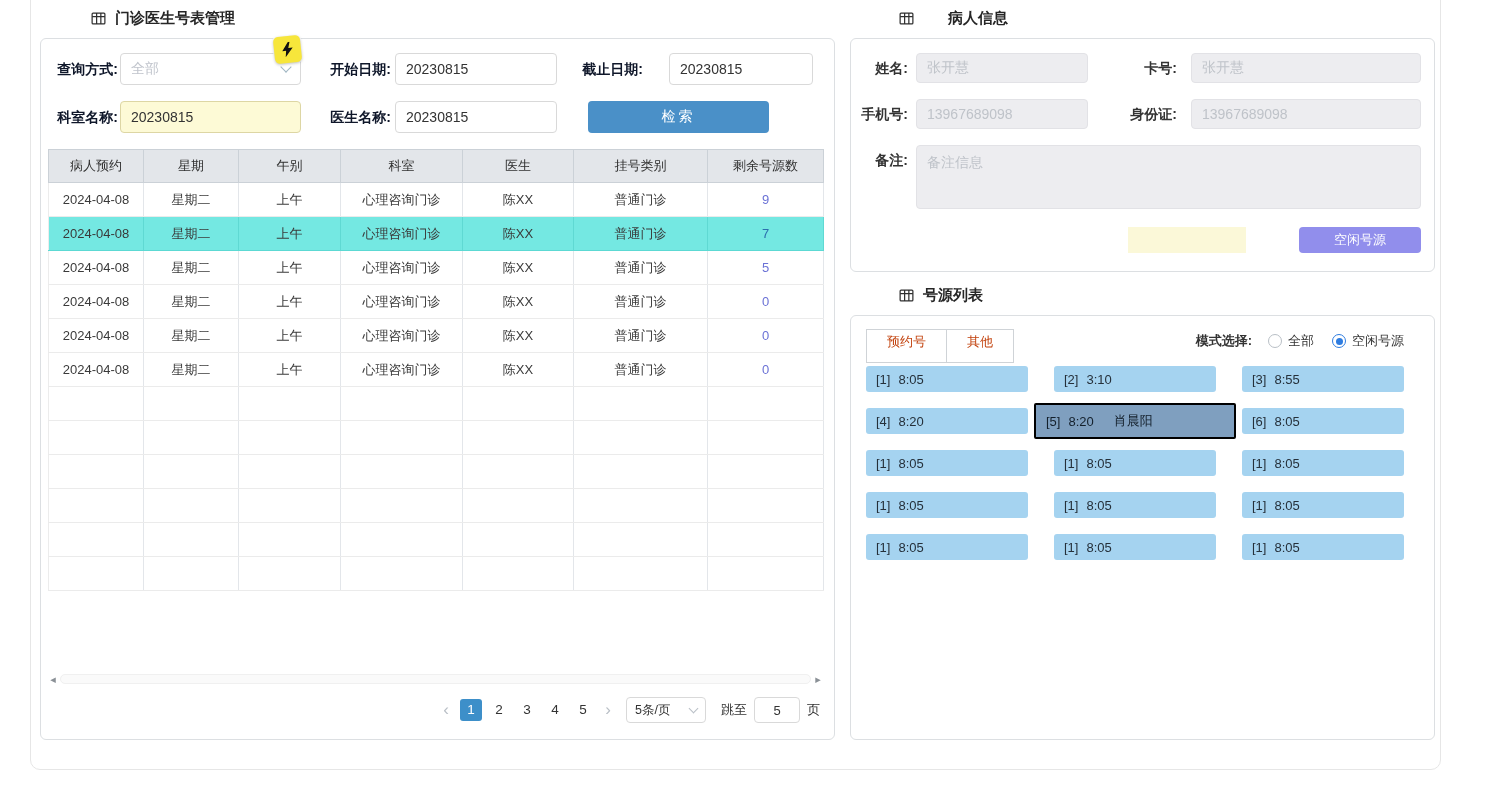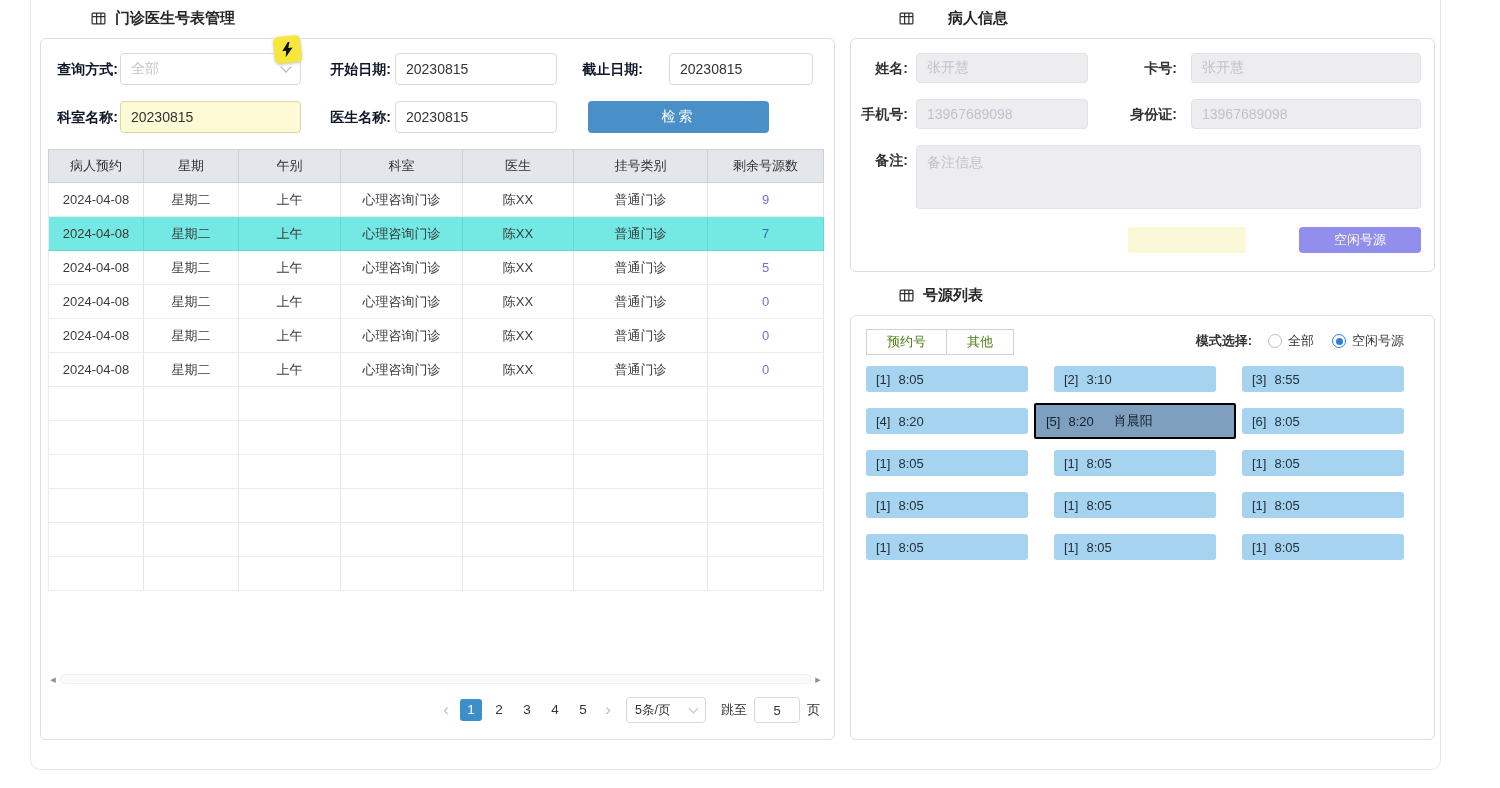--- a/index.html
+++ b/index.html
@@ -54,21 +54,21 @@
   
   .p-label { position:absolute; height:30px; line-height:30px; font-size:14px; font-weight:600; text-align:right; color:#333; white-space:nowrap; }
   .p-input { position:absolute; height:30px; background:#ededf0; border:1px solid #e2e2e6; border-radius:4px; color:#bfc3c9; font-size:14px; padding:0 10px; font-family:inherit; }
   .p-textarea { position:absolute; left:65px; top:106px; width:505px; height:64px; background:#ededf0; border:1px solid #e2e2e6; border-radius:4px; font-size:14px; padding:8px 10px; resize:none; font-family:inherit; color:#14532d; outline:none; }
   .p-textarea::placeholder { color:#bfc3c9; }
   .hl-yellow { position:absolute; left:277px; top:188px; width:118px; height:26px; background:#fbf8d8; }
   .btn-reserve { position:absolute; left:448px; top:188px; width:122px; height:26px; background:#918eec; border:none; border-radius:4px; color:#fff; font-size:13px; cursor:pointer; font-family:inherit; }
 
   
   .tabs { position:absolute; left:15px; top:13px; display:flex; }
-  .tab { height:26px; line-height:24px; border:1px solid #cfd3d7; background:#fff; font-size:13px; text-align:center; cursor:pointer; padding:0 20px; color:#4d7c0f; }
+  .tab { height:34px; line-height:24px; border:1px solid #cfd3d7; background:#fff; font-size:13px; text-align:center; cursor:pointer; padding:0 20px; color:#c2410c; }
   .tab + .tab { margin-left:-1px; }
   .mode-row { position:absolute; right:30px; top:16px; display:flex; align-items:center; gap:16px; font-size:13px; }
   .mode-label { font-weight:600; }
   .radio-opt { display:flex; align-items:center; gap:6px; cursor:pointer; }
   .radio { width:14px; height:14px; border-radius:50%; border:1px solid #b9bfc6; background:#fff; position:relative; flex:0 0 auto; }
   .radio.checked { border-color:#2e7ce0; }
   .radio.checked::after { content:""; position:absolute; left:2.5px; top:2.5px; width:7px; height:7px; border-radius:50%; background:#2e7ce0; }
   .slot-grid { position:absolute; left:15px; top:50px; display:grid; grid-template-columns:repeat(3,162px); column-gap:26px; row-gap:16px; }
   .slot-cell { position:relative; width:162px; height:26px; }
   .slot-btn { position:absolute; inset:0; background:#a5d3f0; border-radius:3px; display:flex; align-items:center; padding:0 10px; font-size:13px; color:#25303a; cursor:pointer; white-space:nowrap; overflow:hidden; }

